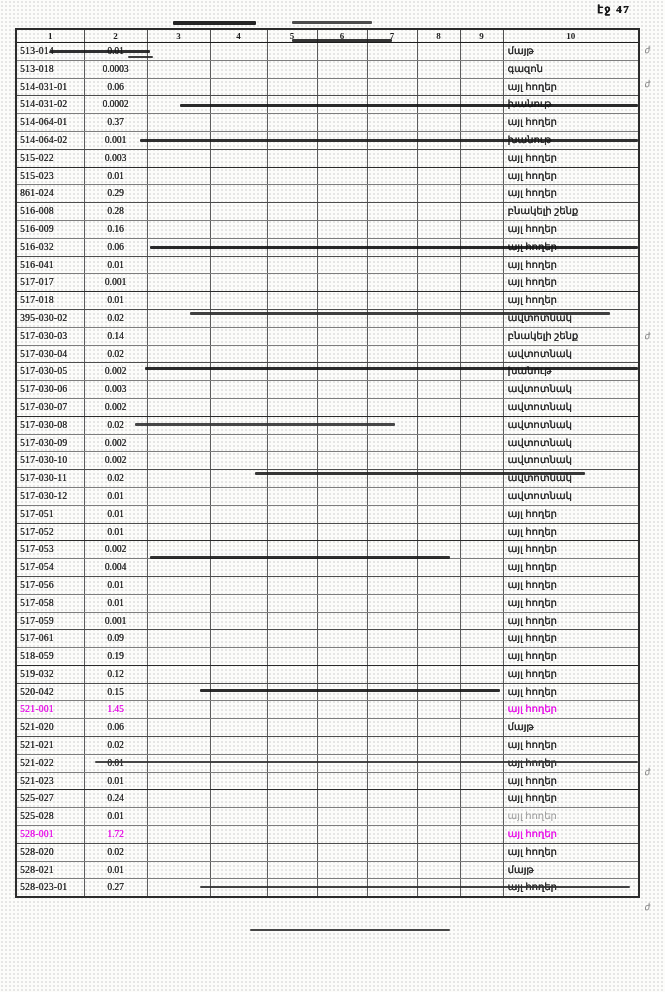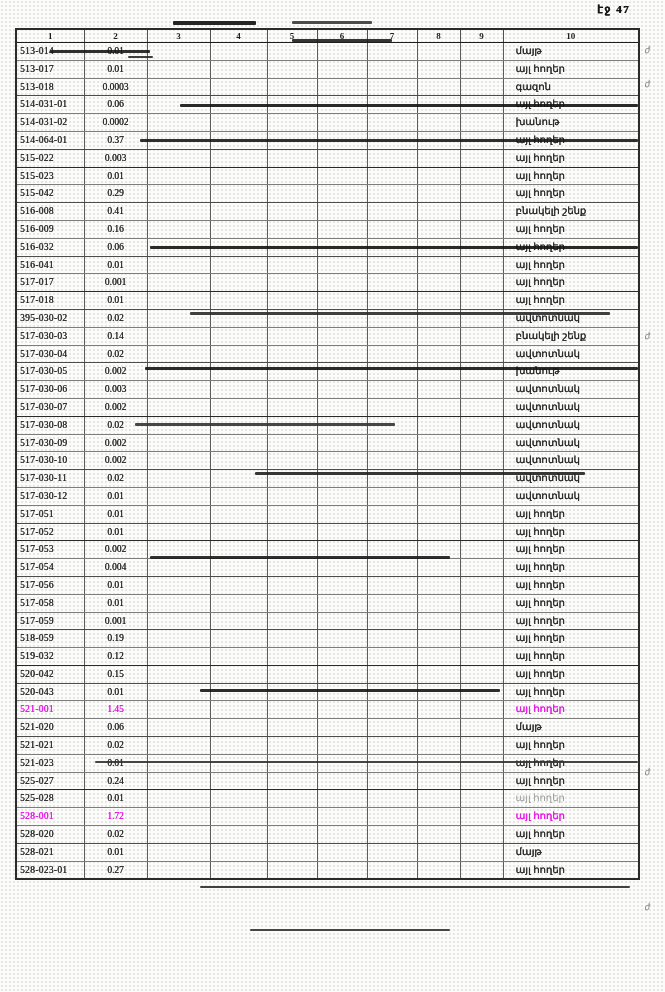--- a/index.html
+++ b/index.html
@@ -34,21 +34,21 @@
     font-size:9.5px;line-height:16.8px;white-space:nowrap;overflow:hidden;
     border-left:1px solid #5c5c5c;border-right:1px solid #5c5c5c;
     border-bottom:1px solid #7d7d7d;
     color:var(--ink);
     text-shadow:0.3px 0 0 currentColor;
   }
   tr:nth-child(3n) td{border-bottom-color:#4c4c4c;}
   tr:nth-child(7n) td{border-bottom-color:#2a2a2a;}
   td.code{letter-spacing:0.3px;}
   td.val{text-align:center;padding:0;}
-  td.label{font-size:10px;padding-left:12px;}
+  td.label{font-size:10px;padding-left:4px;}
   tr.hl td.code, tr.hl td.val, tr.hl td.label{color:var(--hl);font-weight:normal;}
   td.label.faint{color:#9a9a9a;text-shadow:none;}
   .margin-note{
     position:absolute;left:644px;width:18px;height:12px;
     font-size:9px;color:#7d7d7d;font-style:italic;
     transform:rotate(-12deg);
   }
   .artifact{position:absolute;border-radius:1px;opacity:0.9;}
 </style>
 </head>
@@ -92,32 +92,20 @@
           <td class="empty"></td>
           <td class="empty"></td>
           <td class="empty"></td>
           <td class="empty"></td>
           <td class="empty"></td>
           <td class="empty"></td>
           <td class="empty"></td>
           <td class="label">մայթ</td>
         </tr>
         <tr>
-          <td class="code">513-017</td>
-          <td class="val">0.01</td>
-          <td class="empty"></td>
-          <td class="empty"></td>
-          <td class="empty"></td>
-          <td class="empty"></td>
-          <td class="empty"></td>
-          <td class="empty"></td>
-          <td class="empty"></td>
-          <td class="label">այլ հողեր</td>
-        </tr>
-        <tr>
           <td class="code">513-018</td>
           <td class="val">0.0003</td>
           <td class="empty"></td>
           <td class="empty"></td>
           <td class="empty"></td>
           <td class="empty"></td>
           <td class="empty"></td>
           <td class="empty"></td>
           <td class="empty"></td>
           <td class="label">գազոն</td>
@@ -152,20 +140,32 @@
           <td class="empty"></td>
           <td class="empty"></td>
           <td class="empty"></td>
           <td class="empty"></td>
           <td class="empty"></td>
           <td class="empty"></td>
           <td class="empty"></td>
           <td class="label">այլ հողեր</td>
         </tr>
         <tr>
+          <td class="code">514-064-02</td>
+          <td class="val">0.001</td>
+          <td class="empty"></td>
+          <td class="empty"></td>
+          <td class="empty"></td>
+          <td class="empty"></td>
+          <td class="empty"></td>
+          <td class="empty"></td>
+          <td class="empty"></td>
+          <td class="label">խանութ</td>
+        </tr>
+        <tr>
           <td class="code">515-022</td>
           <td class="val">0.003</td>
           <td class="empty"></td>
           <td class="empty"></td>
           <td class="empty"></td>
           <td class="empty"></td>
           <td class="empty"></td>
           <td class="empty"></td>
           <td class="empty"></td>
           <td class="label">այլ հողեր</td>
@@ -176,34 +176,34 @@
           <td class="empty"></td>
           <td class="empty"></td>
           <td class="empty"></td>
           <td class="empty"></td>
           <td class="empty"></td>
           <td class="empty"></td>
           <td class="empty"></td>
           <td class="label">այլ հողեր</td>
         </tr>
         <tr>
-          <td class="code">515-042</td>
+          <td class="code">861-024</td>
           <td class="val">0.29</td>
           <td class="empty"></td>
           <td class="empty"></td>
           <td class="empty"></td>
           <td class="empty"></td>
           <td class="empty"></td>
           <td class="empty"></td>
           <td class="empty"></td>
           <td class="label">այլ հողեր</td>
         </tr>
         <tr>
           <td class="code">516-008</td>
-          <td class="val">0.41</td>
+          <td class="val">0.28</td>
           <td class="empty"></td>
           <td class="empty"></td>
           <td class="empty"></td>
           <td class="empty"></td>
           <td class="empty"></td>
           <td class="empty"></td>
           <td class="empty"></td>
           <td class="label">բնակելի շենք</td>
         </tr>
         <tr>
@@ -476,20 +476,32 @@
           <td class="empty"></td>
           <td class="empty"></td>
           <td class="empty"></td>
           <td class="empty"></td>
           <td class="empty"></td>
           <td class="empty"></td>
           <td class="empty"></td>
           <td class="label">այլ հողեր</td>
         </tr>
         <tr>
+          <td class="code">517-061</td>
+          <td class="val">0.09</td>
+          <td class="empty"></td>
+          <td class="empty"></td>
+          <td class="empty"></td>
+          <td class="empty"></td>
+          <td class="empty"></td>
+          <td class="empty"></td>
+          <td class="empty"></td>
+          <td class="label">այլ հողեր</td>
+        </tr>
+        <tr>
           <td class="code">518-059</td>
           <td class="val">0.19</td>
           <td class="empty"></td>
           <td class="empty"></td>
           <td class="empty"></td>
           <td class="empty"></td>
           <td class="empty"></td>
           <td class="empty"></td>
           <td class="empty"></td>
           <td class="label">այլ հողեր</td>
@@ -502,32 +514,20 @@
           <td class="empty"></td>
           <td class="empty"></td>
           <td class="empty"></td>
           <td class="empty"></td>
           <td class="empty"></td>
           <td class="label">այլ հողեր</td>
         </tr>
         <tr>
           <td class="code">520-042</td>
           <td class="val">0.15</td>
-          <td class="empty"></td>
-          <td class="empty"></td>
-          <td class="empty"></td>
-          <td class="empty"></td>
-          <td class="empty"></td>
-          <td class="empty"></td>
-          <td class="empty"></td>
-          <td class="label">այլ հողեր</td>
-        </tr>
-        <tr>
-          <td class="code">520-043</td>
-          <td class="val">0.01</td>
           <td class="empty"></td>
           <td class="empty"></td>
           <td class="empty"></td>
           <td class="empty"></td>
           <td class="empty"></td>
           <td class="empty"></td>
           <td class="empty"></td>
           <td class="label">այլ հողեր</td>
         </tr>
         <tr class="hl">
@@ -550,20 +550,32 @@
           <td class="empty"></td>
           <td class="empty"></td>
           <td class="empty"></td>
           <td class="empty"></td>
           <td class="empty"></td>
           <td class="label">մայթ</td>
         </tr>
         <tr>
           <td class="code">521-021</td>
           <td class="val">0.02</td>
+          <td class="empty"></td>
+          <td class="empty"></td>
+          <td class="empty"></td>
+          <td class="empty"></td>
+          <td class="empty"></td>
+          <td class="empty"></td>
+          <td class="empty"></td>
+          <td class="label">այլ հողեր</td>
+        </tr>
+        <tr>
+          <td class="code">521-022</td>
+          <td class="val">0.01</td>
           <td class="empty"></td>
           <td class="empty"></td>
           <td class="empty"></td>
           <td class="empty"></td>
           <td class="empty"></td>
           <td class="empty"></td>
           <td class="empty"></td>
           <td class="label">այլ հողեր</td>
         </tr>
         <tr>

